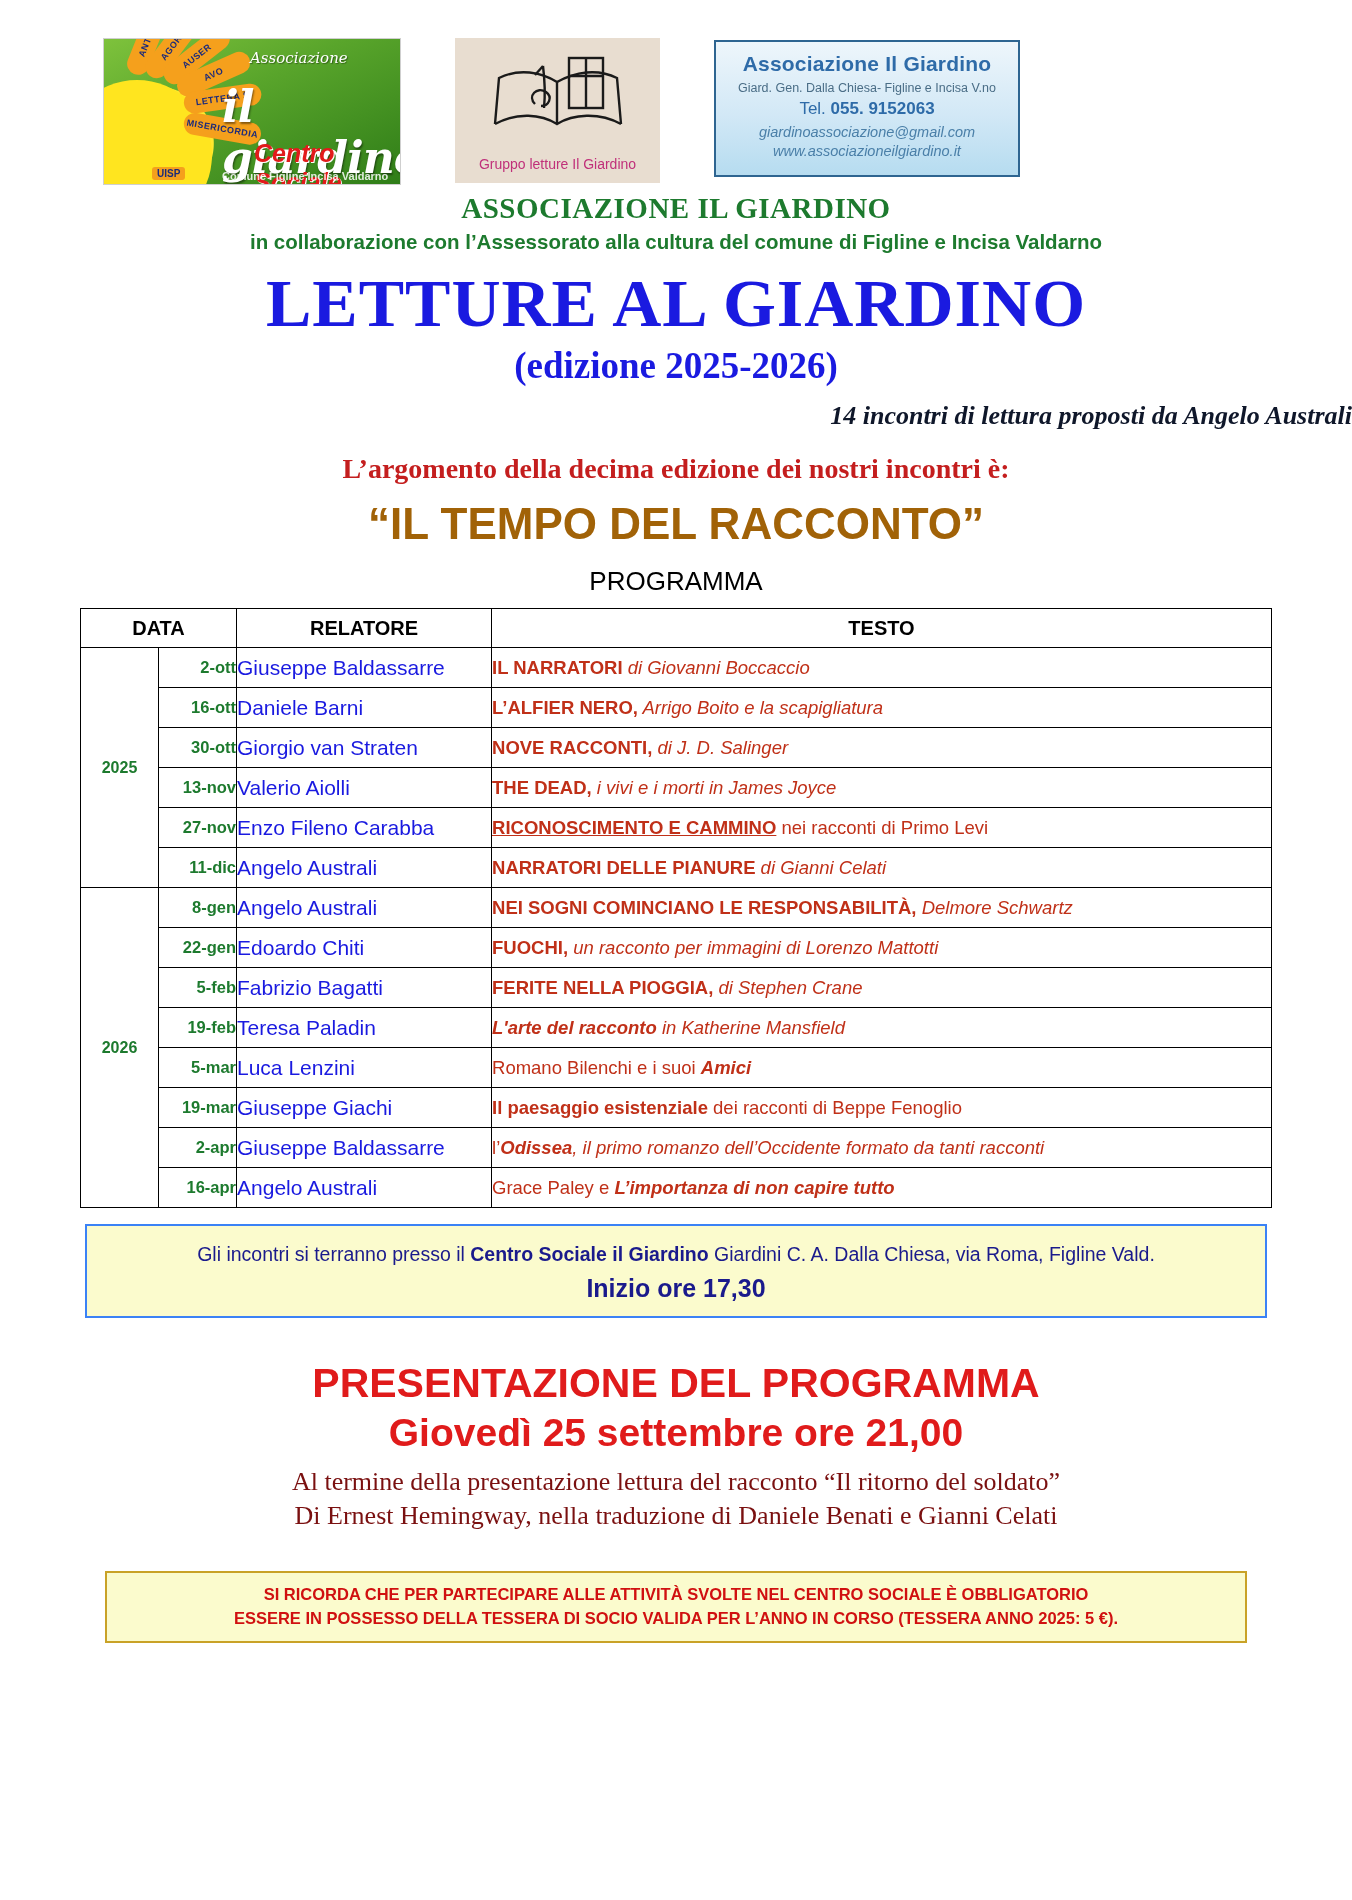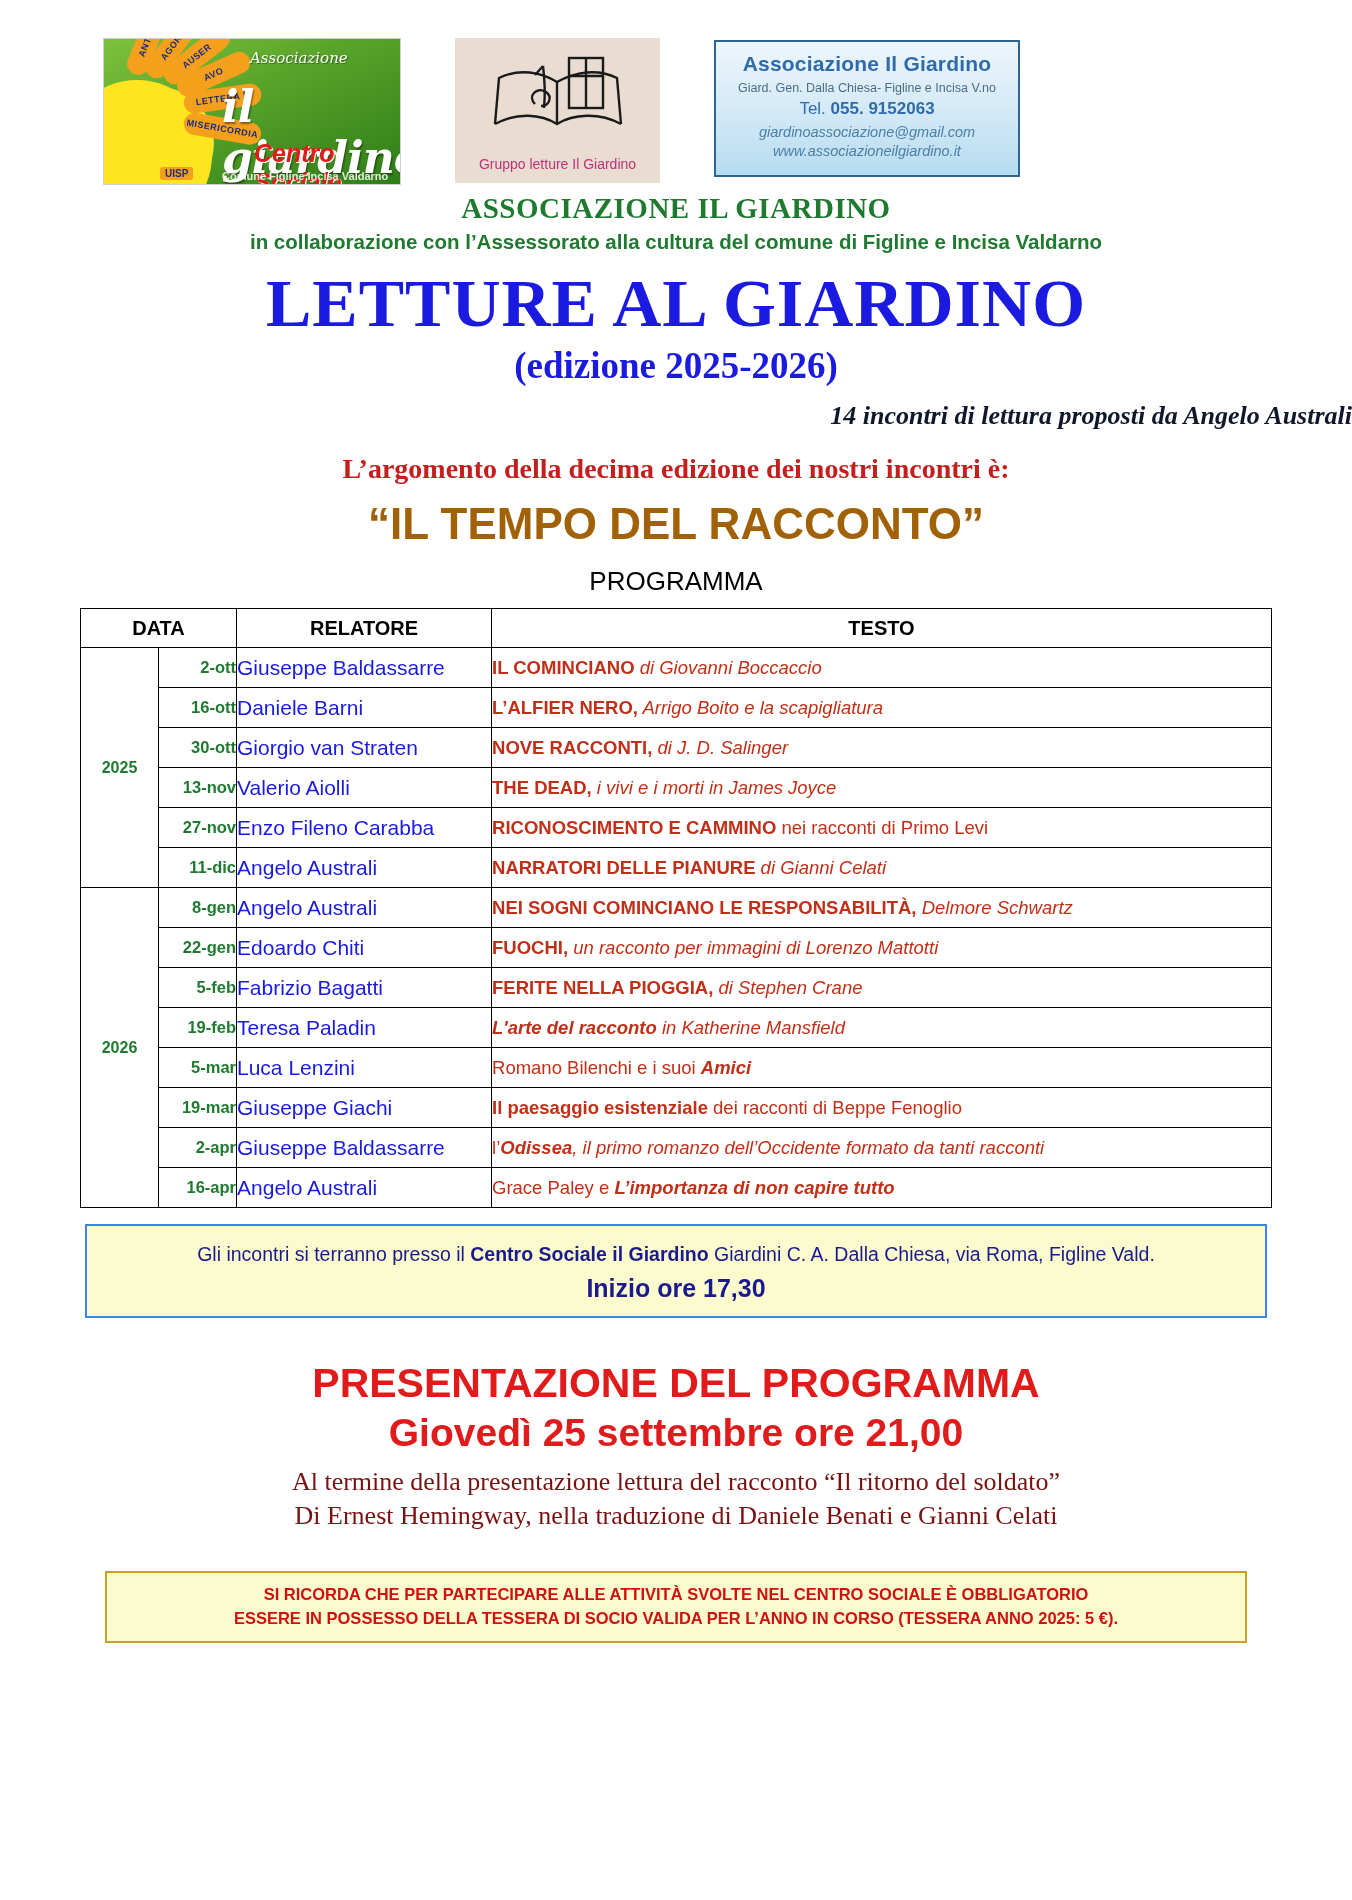--- a/index.html
+++ b/index.html
@@ -66,21 +66,21 @@
     font-size:25px; font-weight:bold; font-style:italic;
     color:#e21b1b;
     text-shadow:1px 1px 0 #ffffff;
   }
   .logo-comune{
     position:absolute; left:118px; bottom:2px;
     font-size:11px; font-weight:bold; color:#ffffff;
     opacity:.85;
   }
   .logo-uisp{
-    position:absolute; left:56px; bottom:4px;
+    position:absolute; left:48px; bottom:4px;
     font-size:10px; font-weight:bold; color:#1d2b7a;
     background:#f5a01c; padding:1px 5px; border-radius:3px;
   }
 
   .logo-book{
     position:absolute; left:455px; top:38px;
     width:205px; height:145px;
     background:#e8ddd0;
     display:flex; flex-direction:column; align-items:center; justify-content:flex-start;
   }
@@ -354,41 +354,41 @@
           <th colspan="2">DATA</th>
           <th>RELATORE</th>
           <th>TESTO</th>
         </tr>
       </thead>
       <tbody id="program-body">
           <tr>
             <td class="year" rowspan="6">2025</td>
             <td class="date">2-ott</td>
             <td class="rel">Giuseppe Baldassarre</td>
-            <td class="testo"><span class="" style="font-weight: bold;">IL COMINCIANO</span><span style="font-style: italic;"> di Giovanni Boccaccio</span></td>
+            <td class="testo"><span class="" style="font-weight: bold;">IL NARRATORI</span><span style="font-style: italic;"> di Giovanni Boccaccio</span></td>
           </tr>
           <tr>
             <td class="date">16-ott</td>
             <td class="rel">Daniele Barni</td>
             <td class="testo"><span class="" style="font-weight: bold;">L’ALFIER NERO,</span><span style="font-style: italic;"> Arrigo Boito e la scapigliatura</span></td>
           </tr>
           <tr>
             <td class="date">30-ott</td>
             <td class="rel">Giorgio van Straten</td>
             <td class="testo"><span class="" style="font-weight: bold;">NOVE RACCONTI,</span><span style="font-style: italic;"> di J. D. Salinger</span></td>
           </tr>
           <tr>
             <td class="date">13-nov</td>
             <td class="rel">Valerio Aiolli</td>
             <td class="testo"><span class="" style="font-weight: bold;">THE DEAD,</span><span style="font-style: italic;"> i vivi e i morti in James Joyce</span></td>
           </tr>
           <tr>
             <td class="date">27-nov</td>
             <td class="rel">Enzo Fileno Carabba</td>
-            <td class="testo"><span class="" style="font-weight: bold;">RICONOSCIMENTO E CAMMINO</span><span style="font-style: normal;"> nei racconti di Primo Levi</span></td>
+            <td class="testo"><span class="" style="font-weight: bold; text-decoration: underline;">RICONOSCIMENTO E CAMMINO</span><span style="font-style: normal;"> nei racconti di Primo Levi</span></td>
           </tr>
           <tr>
             <td class="date">11-dic</td>
             <td class="rel">Angelo Australi</td>
             <td class="testo"><span class="" style="font-weight: bold;">NARRATORI DELLE PIANURE</span><span style="font-style: italic;"> di Gianni Celati</span></td>
           </tr>
           <tr>
             <td class="year" rowspan="8">2026</td>
             <td class="date">8-gen</td>
             <td class="rel">Angelo Australi</td>

